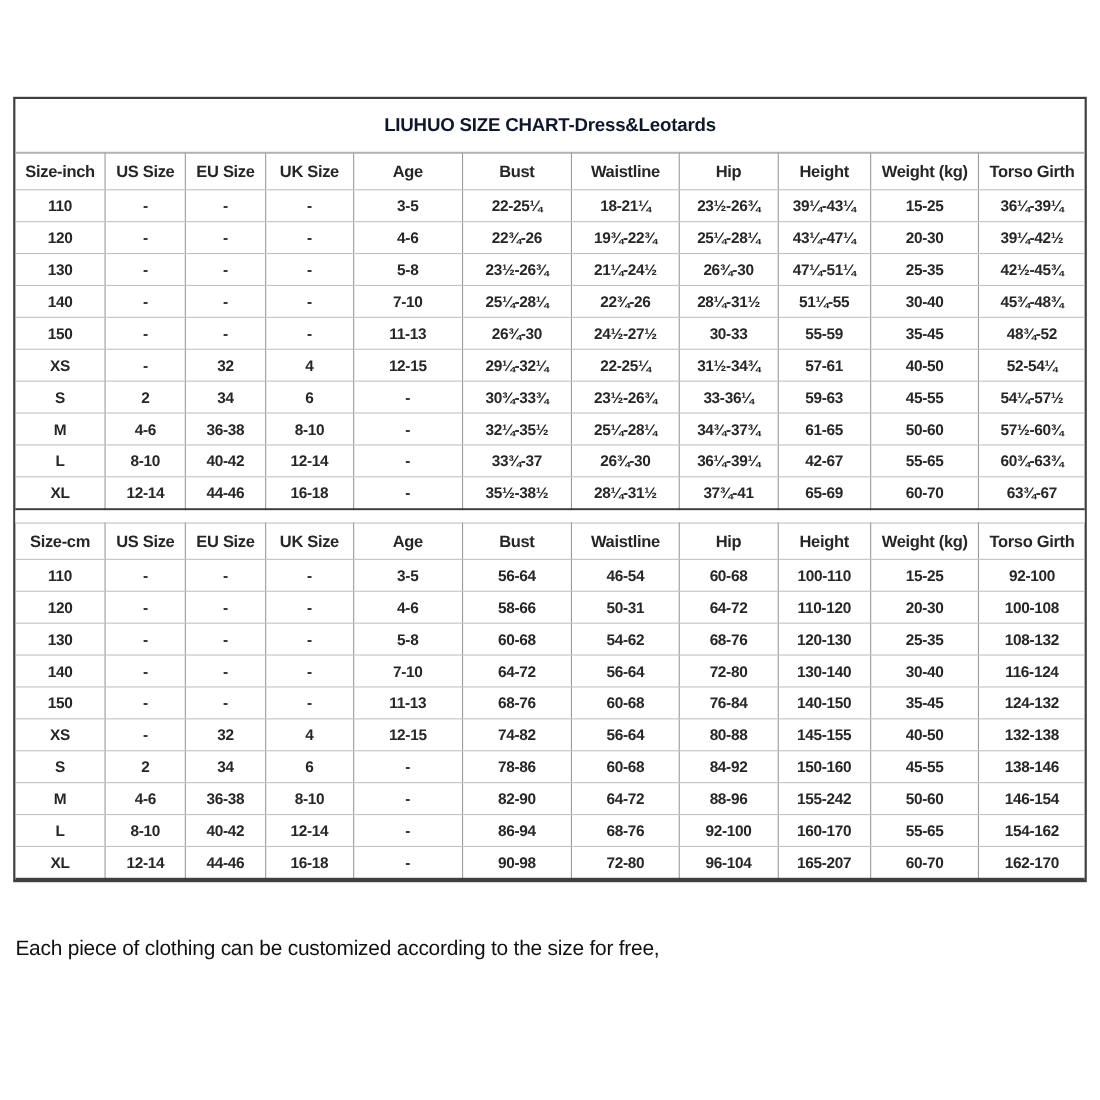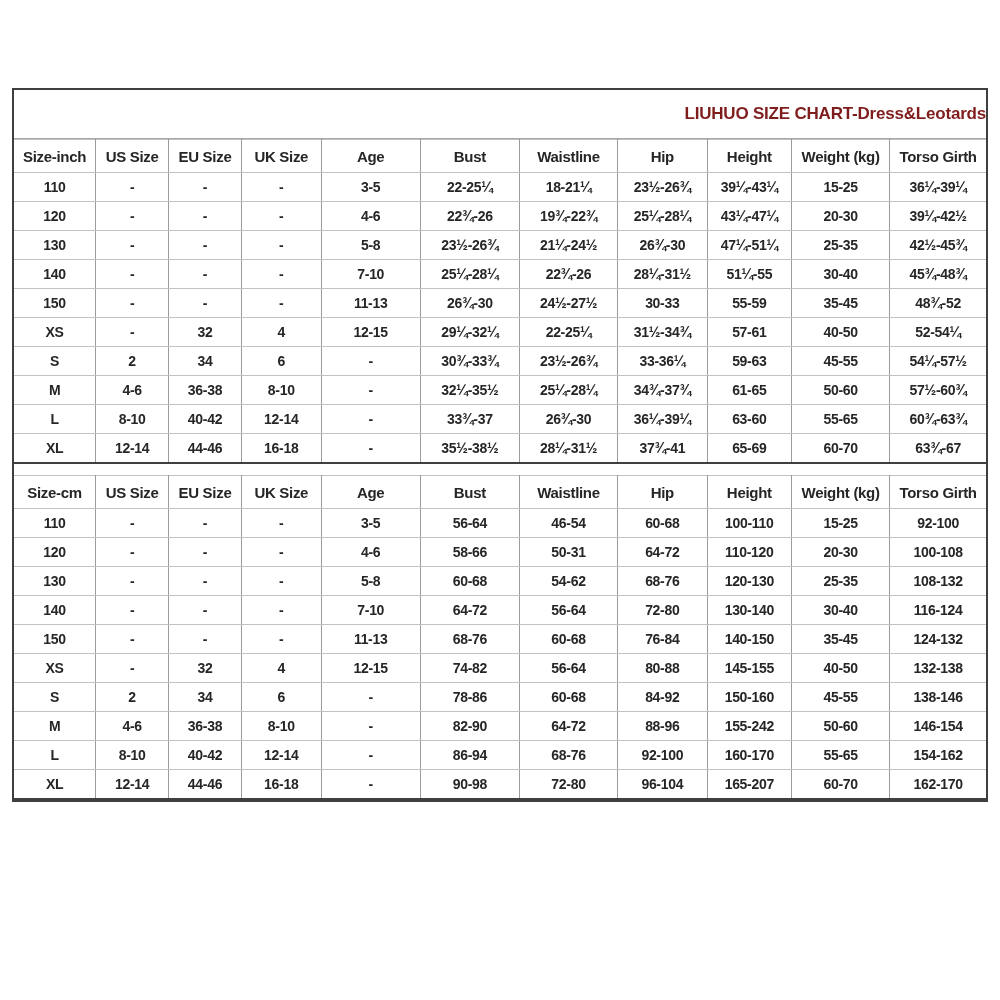--- a/index.html
+++ b/index.html
@@ -21,25 +21,25 @@
     position: absolute;
     left: 12px;
     top: 88px;
     width: 972px;
     border: 2px solid #3f3f3f;
     background: #ffffff;
   }
   .chart-title {
     height: 48px;
     line-height: 48px;
-    text-align: right;
+    text-align: center;
     font-weight: 700;
     font-size: 17px;
     letter-spacing: -0.2px;
-    color: #7f1d1d;
+    color: #0f172a;
     border-bottom: 1px solid #a8a8a8;
   }
   table.size-table {
     width: 100%;
     border-collapse: collapse;
     table-layout: fixed;
   }
   table.size-table th,
   table.size-table td {
     border-left: 1px solid #9b9b9b;
@@ -243,21 +243,21 @@
           </tr>
           <tr>
             <td>L</td>
             <td>8-10</td>
             <td>40-42</td>
             <td>12-14</td>
             <td>-</td>
             <td>33¾-37</td>
             <td>26¾-30</td>
             <td>36¼-39¼</td>
-            <td>63-60</td>
+            <td>42-67</td>
             <td>55-65</td>
             <td>60¾-63¾</td>
           </tr>
           <tr>
             <td>XL</td>
             <td>12-14</td>
             <td>44-46</td>
             <td>16-18</td>
             <td>-</td>
             <td>35½-38½</td>
@@ -431,15 +431,16 @@
             <td>165-207</td>
             <td>60-70</td>
             <td>162-170</td>
           </tr>
         </tbody>
     </table>
 
   </div>
 
   <div class="bottom-notes">
+    <p class="note-line">Each piece of clothing can be customized according to the size for free,</p>
   </div>
 
 </div>
 
 </body></html>

